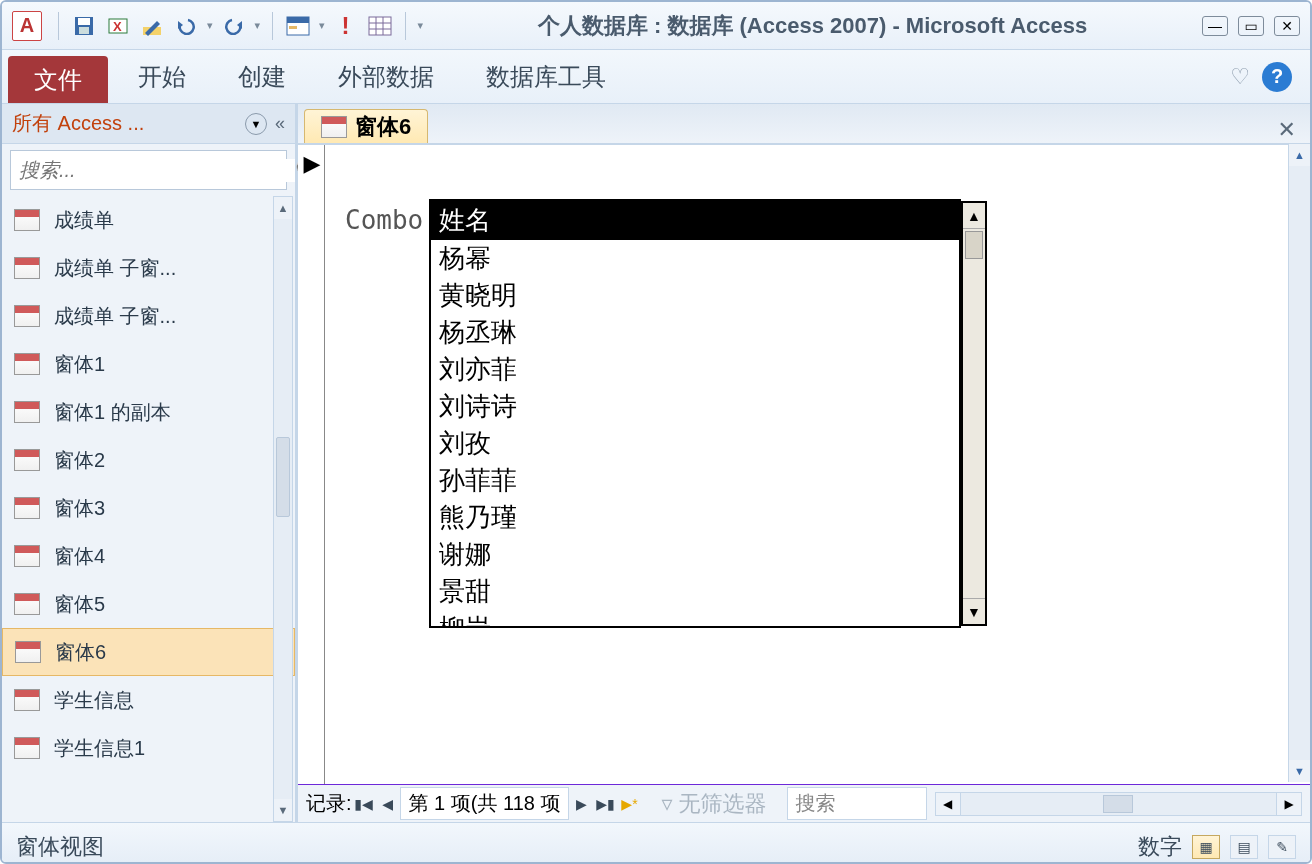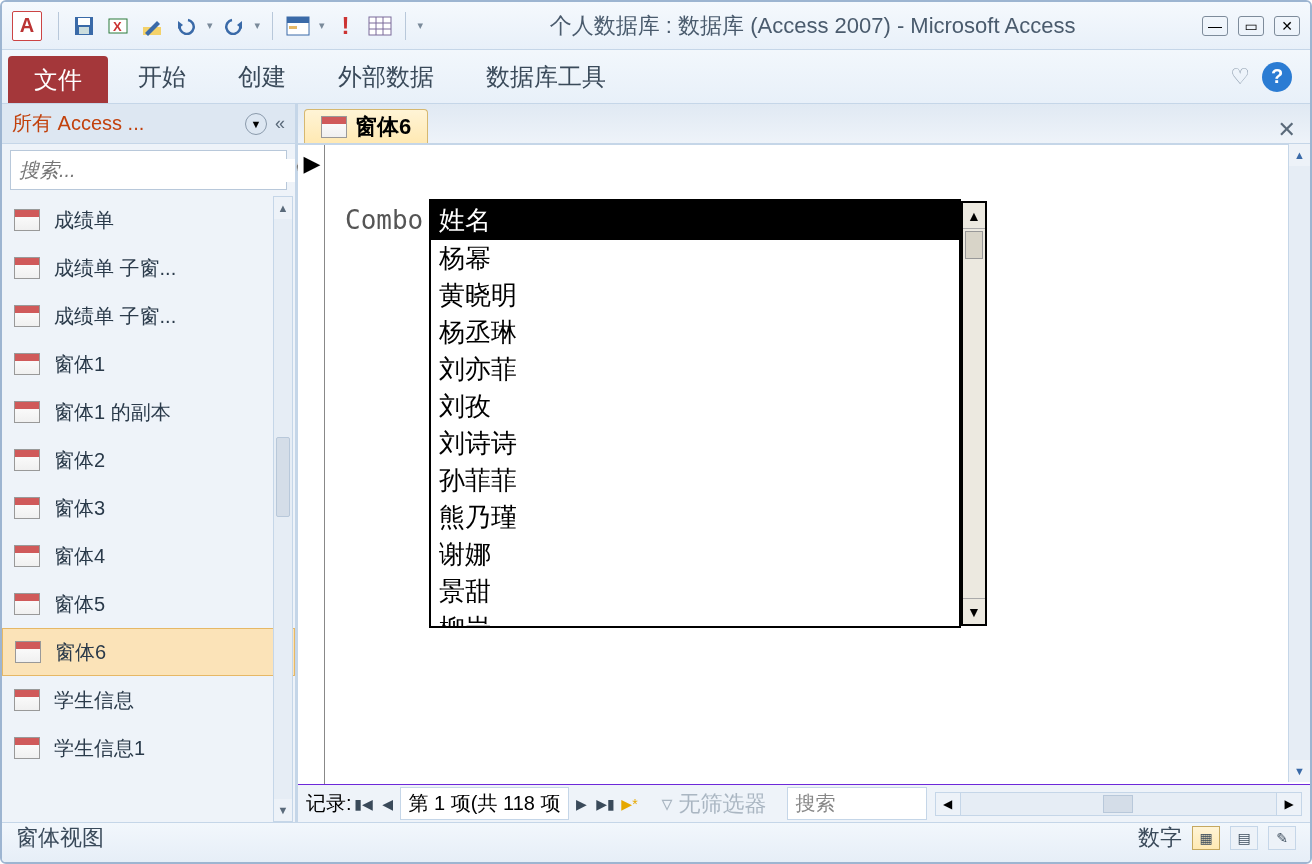--- a/index.html
+++ b/index.html
@@ -4,21 +4,21 @@
 <style>
 * { margin: 0; padding: 0; box-sizing: border-box; font-family: "Microsoft YaHei", "SimSun", sans-serif; }
 body { background: #fff; width: 1312px; height: 864px; overflow: hidden; border: 2px solid #9db5d1; border-radius: 6px; }
 
 
 .titlebar { height: 48px; background: linear-gradient(#f5f9fd, #e8f0f9); display: flex; align-items: center; padding: 0 10px; border-bottom: 1px solid #c5d6e8; }
 .app-icon { width: 30px; height: 30px; border: 1px solid #c44; background: #fff; display: flex; align-items: center; justify-content: center; font-weight: bold; color: #b33; font-size: 20px; border-radius: 2px; }
 .qat { display: flex; align-items: center; gap: 8px; margin-left: 12px; }
 .qat-btn { width: 26px; height: 26px; display: flex; align-items: center; justify-content: center; cursor: pointer; }
 .qat-sep { width: 1px; height: 28px; background: #b8c8da; margin: 0 4px; }
-.title-text { flex: 1; text-align: center; font-size: 22px; color: #4a5b6d; font-weight: normal; }
+.title-text { flex: 1; text-align: center; font-size: 22px; color: #4a5b6d; font-weight: bold; }
 .wincontrols { display: flex; gap: 10px; }
 .winbtn { width: 26px; height: 20px; border: 1px solid #7e8c9b; border-radius: 3px; display: flex; align-items: center; justify-content: center; font-size: 14px; cursor: pointer; }
 
 
 .ribbon-tabs { height: 54px; background: linear-gradient(#f2f7fc, #e8f0f9); display: flex; align-items: stretch; border-bottom: 1px solid #c5d6e8; padding-left: 6px; }
 .file-tab { background: #a4373a; color: #fff; font-size: 24px; padding: 0 26px; display: flex; align-items: center; border-radius: 4px 4px 0 0; margin: 6px 4px 0 0; cursor: pointer; }
 .ribbon-tab { font-size: 24px; color: #3a4a5a; padding: 0 26px; display: flex; align-items: center; cursor: pointer; }
 .ribbon-right { margin-left: auto; display: flex; align-items: center; gap: 12px; padding-right: 18px; }
 .heart-icon { font-size: 22px; color: #8a9aab; }
 .help-icon { width: 30px; height: 30px; border-radius: 50%; background: #2b7cd3; color: #fff; font-weight: bold; display: flex; align-items: center; justify-content: center; font-size: 20px; }
@@ -71,21 +71,21 @@
 .rn-btn { width: 24px; height: 24px; display: flex; align-items: center; justify-content: center; cursor: pointer; font-size: 14px; color: #3a4a5a; }
 .rn-text { border: 1px solid #c5d6e8; background: #fff; padding: 2px 8px; font-size: 20px; }
 .rn-filter { color: #aab6c2; font-size: 22px; display: flex; align-items: center; gap: 6px; }
 .rn-search { border: 1px solid #c5d6e8; background: #fff; padding: 2px 8px; font-size: 20px; color: #888; width: 140px; }
 .hscroll { flex: 1; display: flex; align-items: center; margin-left: 8px; }
 .hscroll-btn { width: 26px; height: 24px; border: 1px solid #c5d6e8; background: #edf2f8; display: flex; align-items: center; justify-content: center; font-size: 12px; cursor: pointer; }
 .hscroll-track { flex: 1; height: 24px; background: #e6edf5; border-top: 1px solid #c5d6e8; border-bottom: 1px solid #c5d6e8; display: flex; align-items: center; justify-content: center; }
 .hscroll-thumb { width: 30px; height: 18px; background: #d4dde8; border: 1px solid #b8c8da; }
 
 
-.statusbar { height: 40px; background: linear-gradient(#f2f7fc, #e6eef7); border-top: 1px solid #c5d6e8; display: flex; align-items: flex-start; padding: 0 14px; font-size: 22px; color: #3a4a5a; }
+.statusbar { height: 40px; background: linear-gradient(#f2f7fc, #e6eef7); border-top: 1px solid #c5d6e8; display: flex; align-items: flex-end; padding: 0 14px; font-size: 22px; color: #3a4a5a; }
 .status-right { margin-left: auto; display: flex; align-items: center; gap: 10px; }
 .view-btn { width: 28px; height: 24px; border: 1px solid #c5a860; background: linear-gradient(#fff4d6, #ffe9b3); display: flex; align-items: center; justify-content: center; font-size: 14px; cursor: pointer; }
 .view-btn.inactive { background: #edf2f8; border-color: #c5d6e8; }
 
 svg { display: block; }
 </style>
 </head>
 <body>
 
 <div class="titlebar">
@@ -250,22 +250,22 @@
     <div class="formview">
       <div class="record-selector">▶</div>
       <div class="formview-inner">
         <div class="combo-label">Combo</div>
         <div class="combo-box">
           <div class="combo-header">姓名</div>
           <div class="combo-item">杨幂</div>
           <div class="combo-item">黄晓明</div>
           <div class="combo-item">杨丞琳</div>
           <div class="combo-item">刘亦菲</div>
+          <div class="combo-item">刘诗诗</div>
           <div class="combo-item">刘孜</div>
-          <div class="combo-item">刘诗诗</div>
           <div class="combo-item">孙菲菲</div>
           <div class="combo-item">熊乃瑾</div>
           <div class="combo-item">谢娜</div>
           <div class="combo-item">景甜</div>
           <div class="combo-item" style="height:16px;overflow:hidden">柳岩</div>
           <div class="combo-scroll">
             <div class="combo-scroll-btn">▲</div>
             <div class="combo-scroll-thumb"></div>
             <div class="combo-scroll-btn bottom">▼</div>
           </div>

